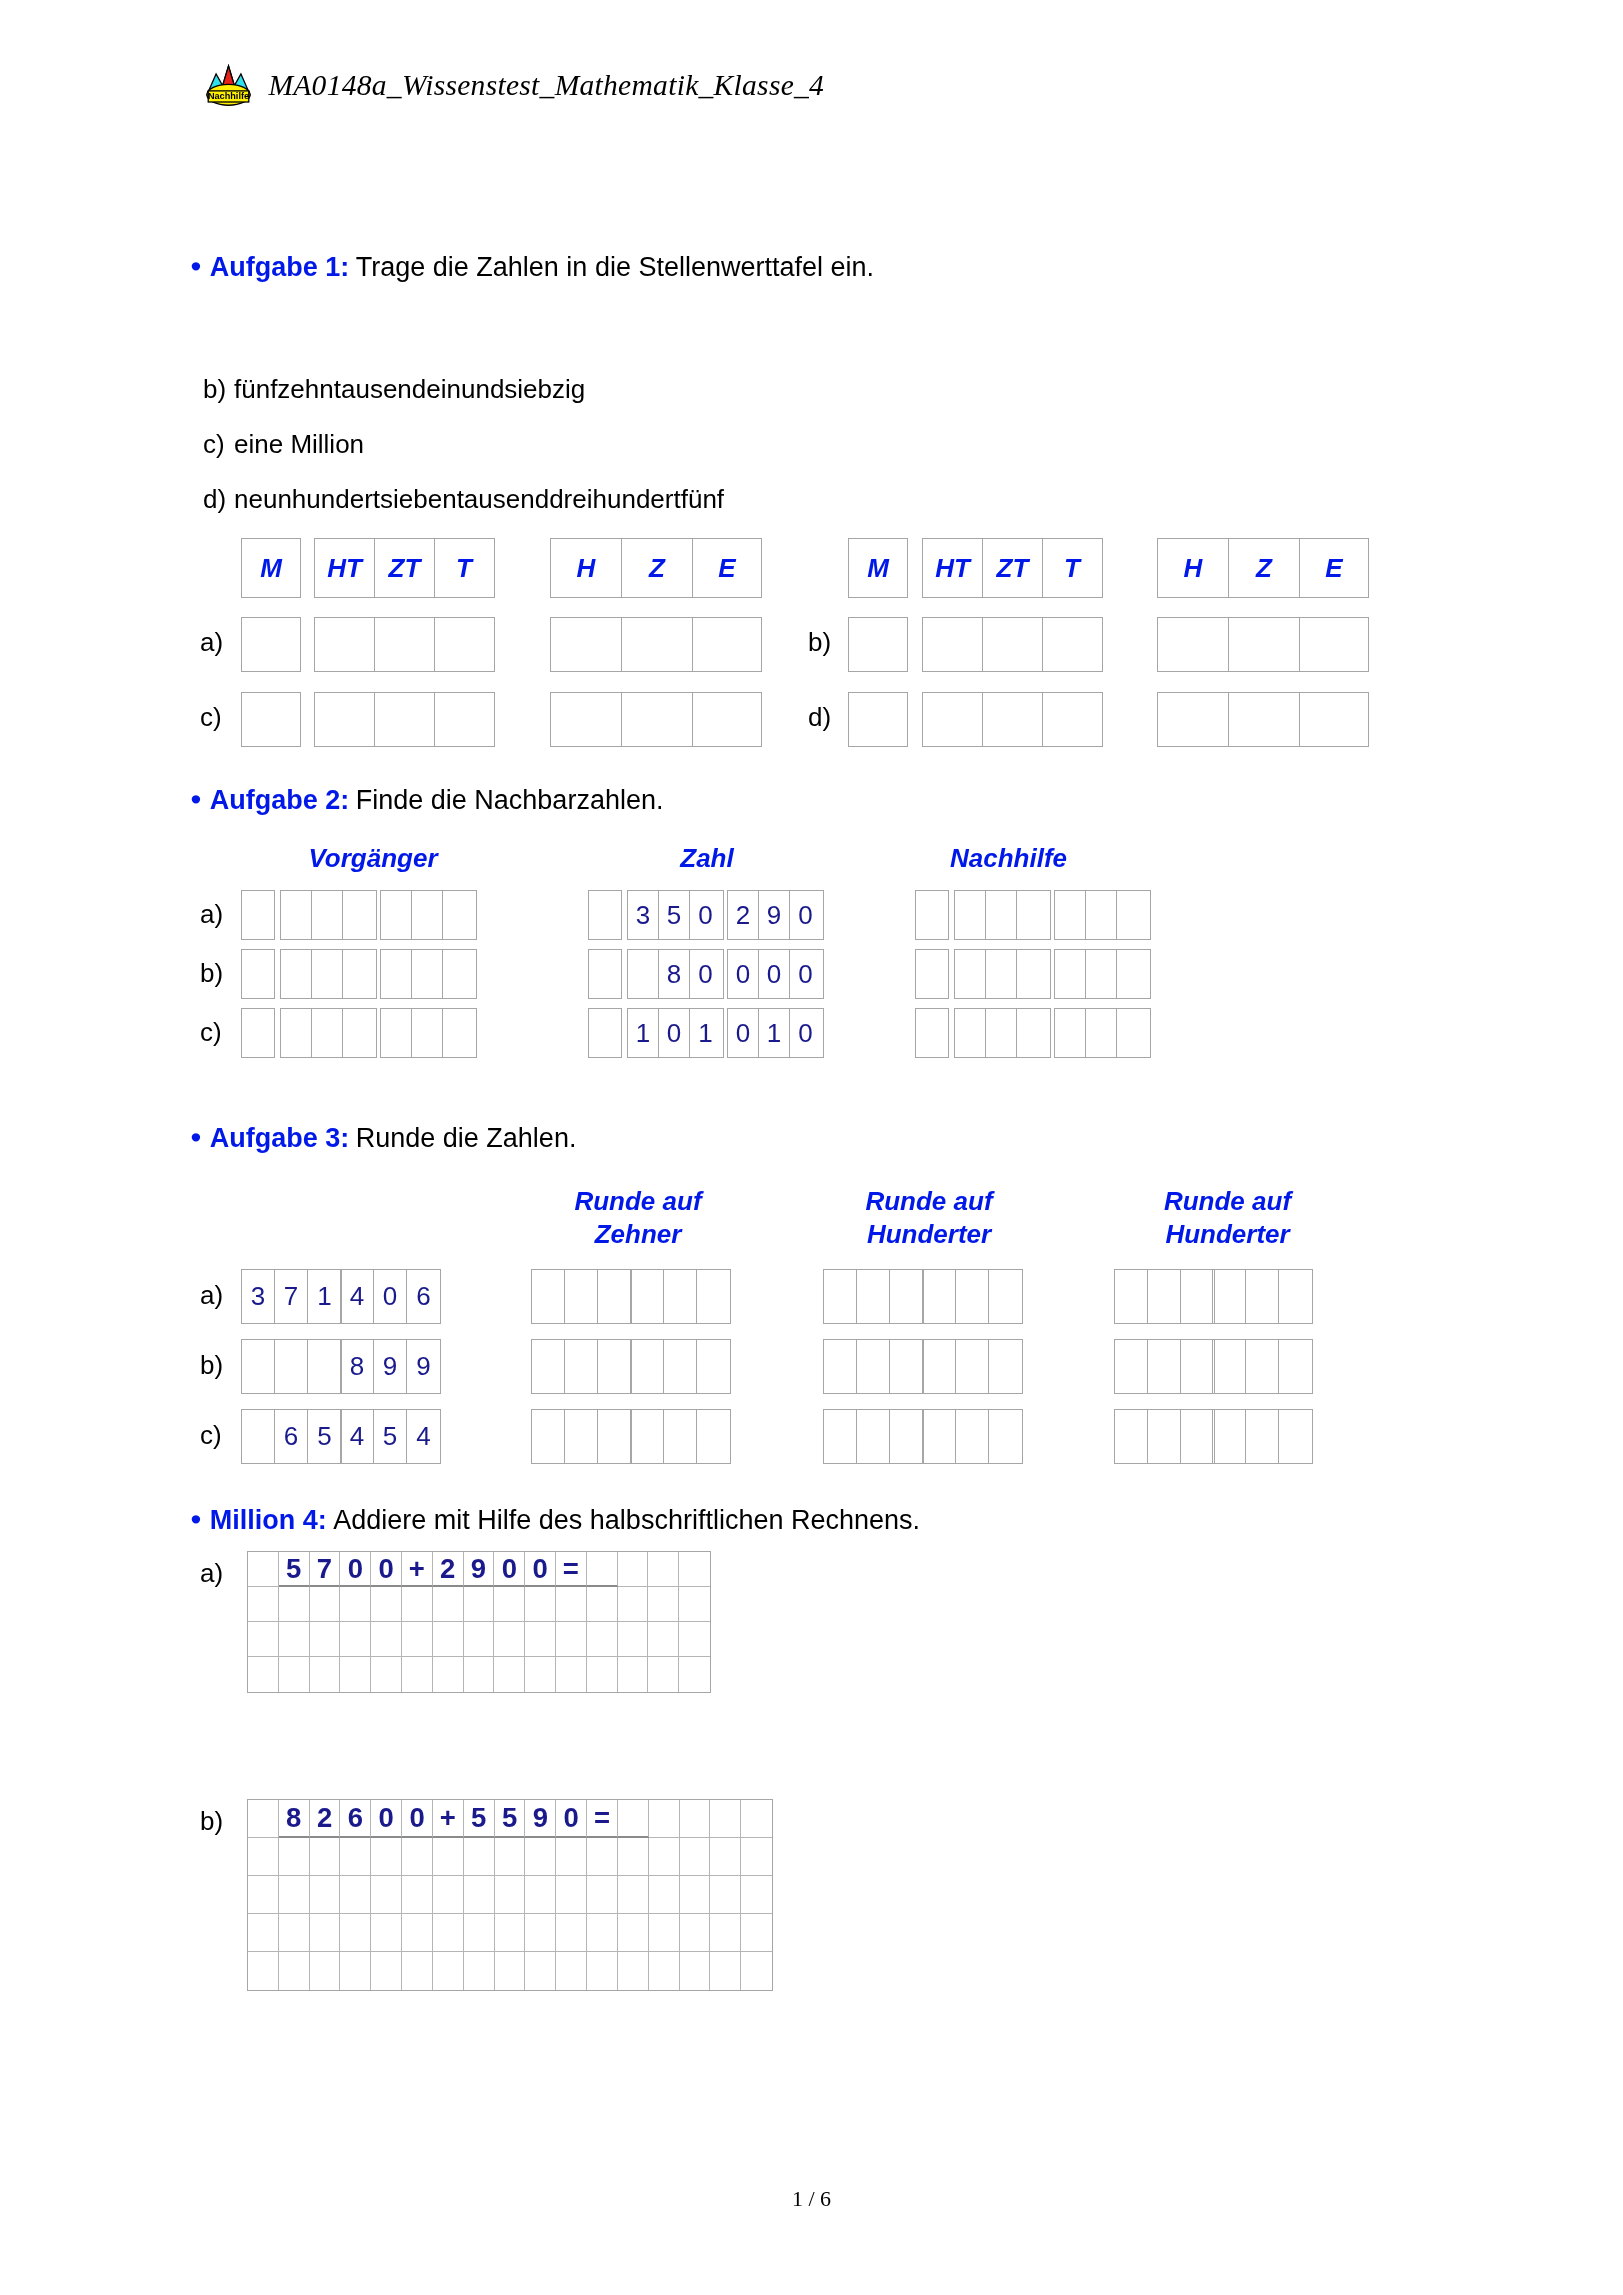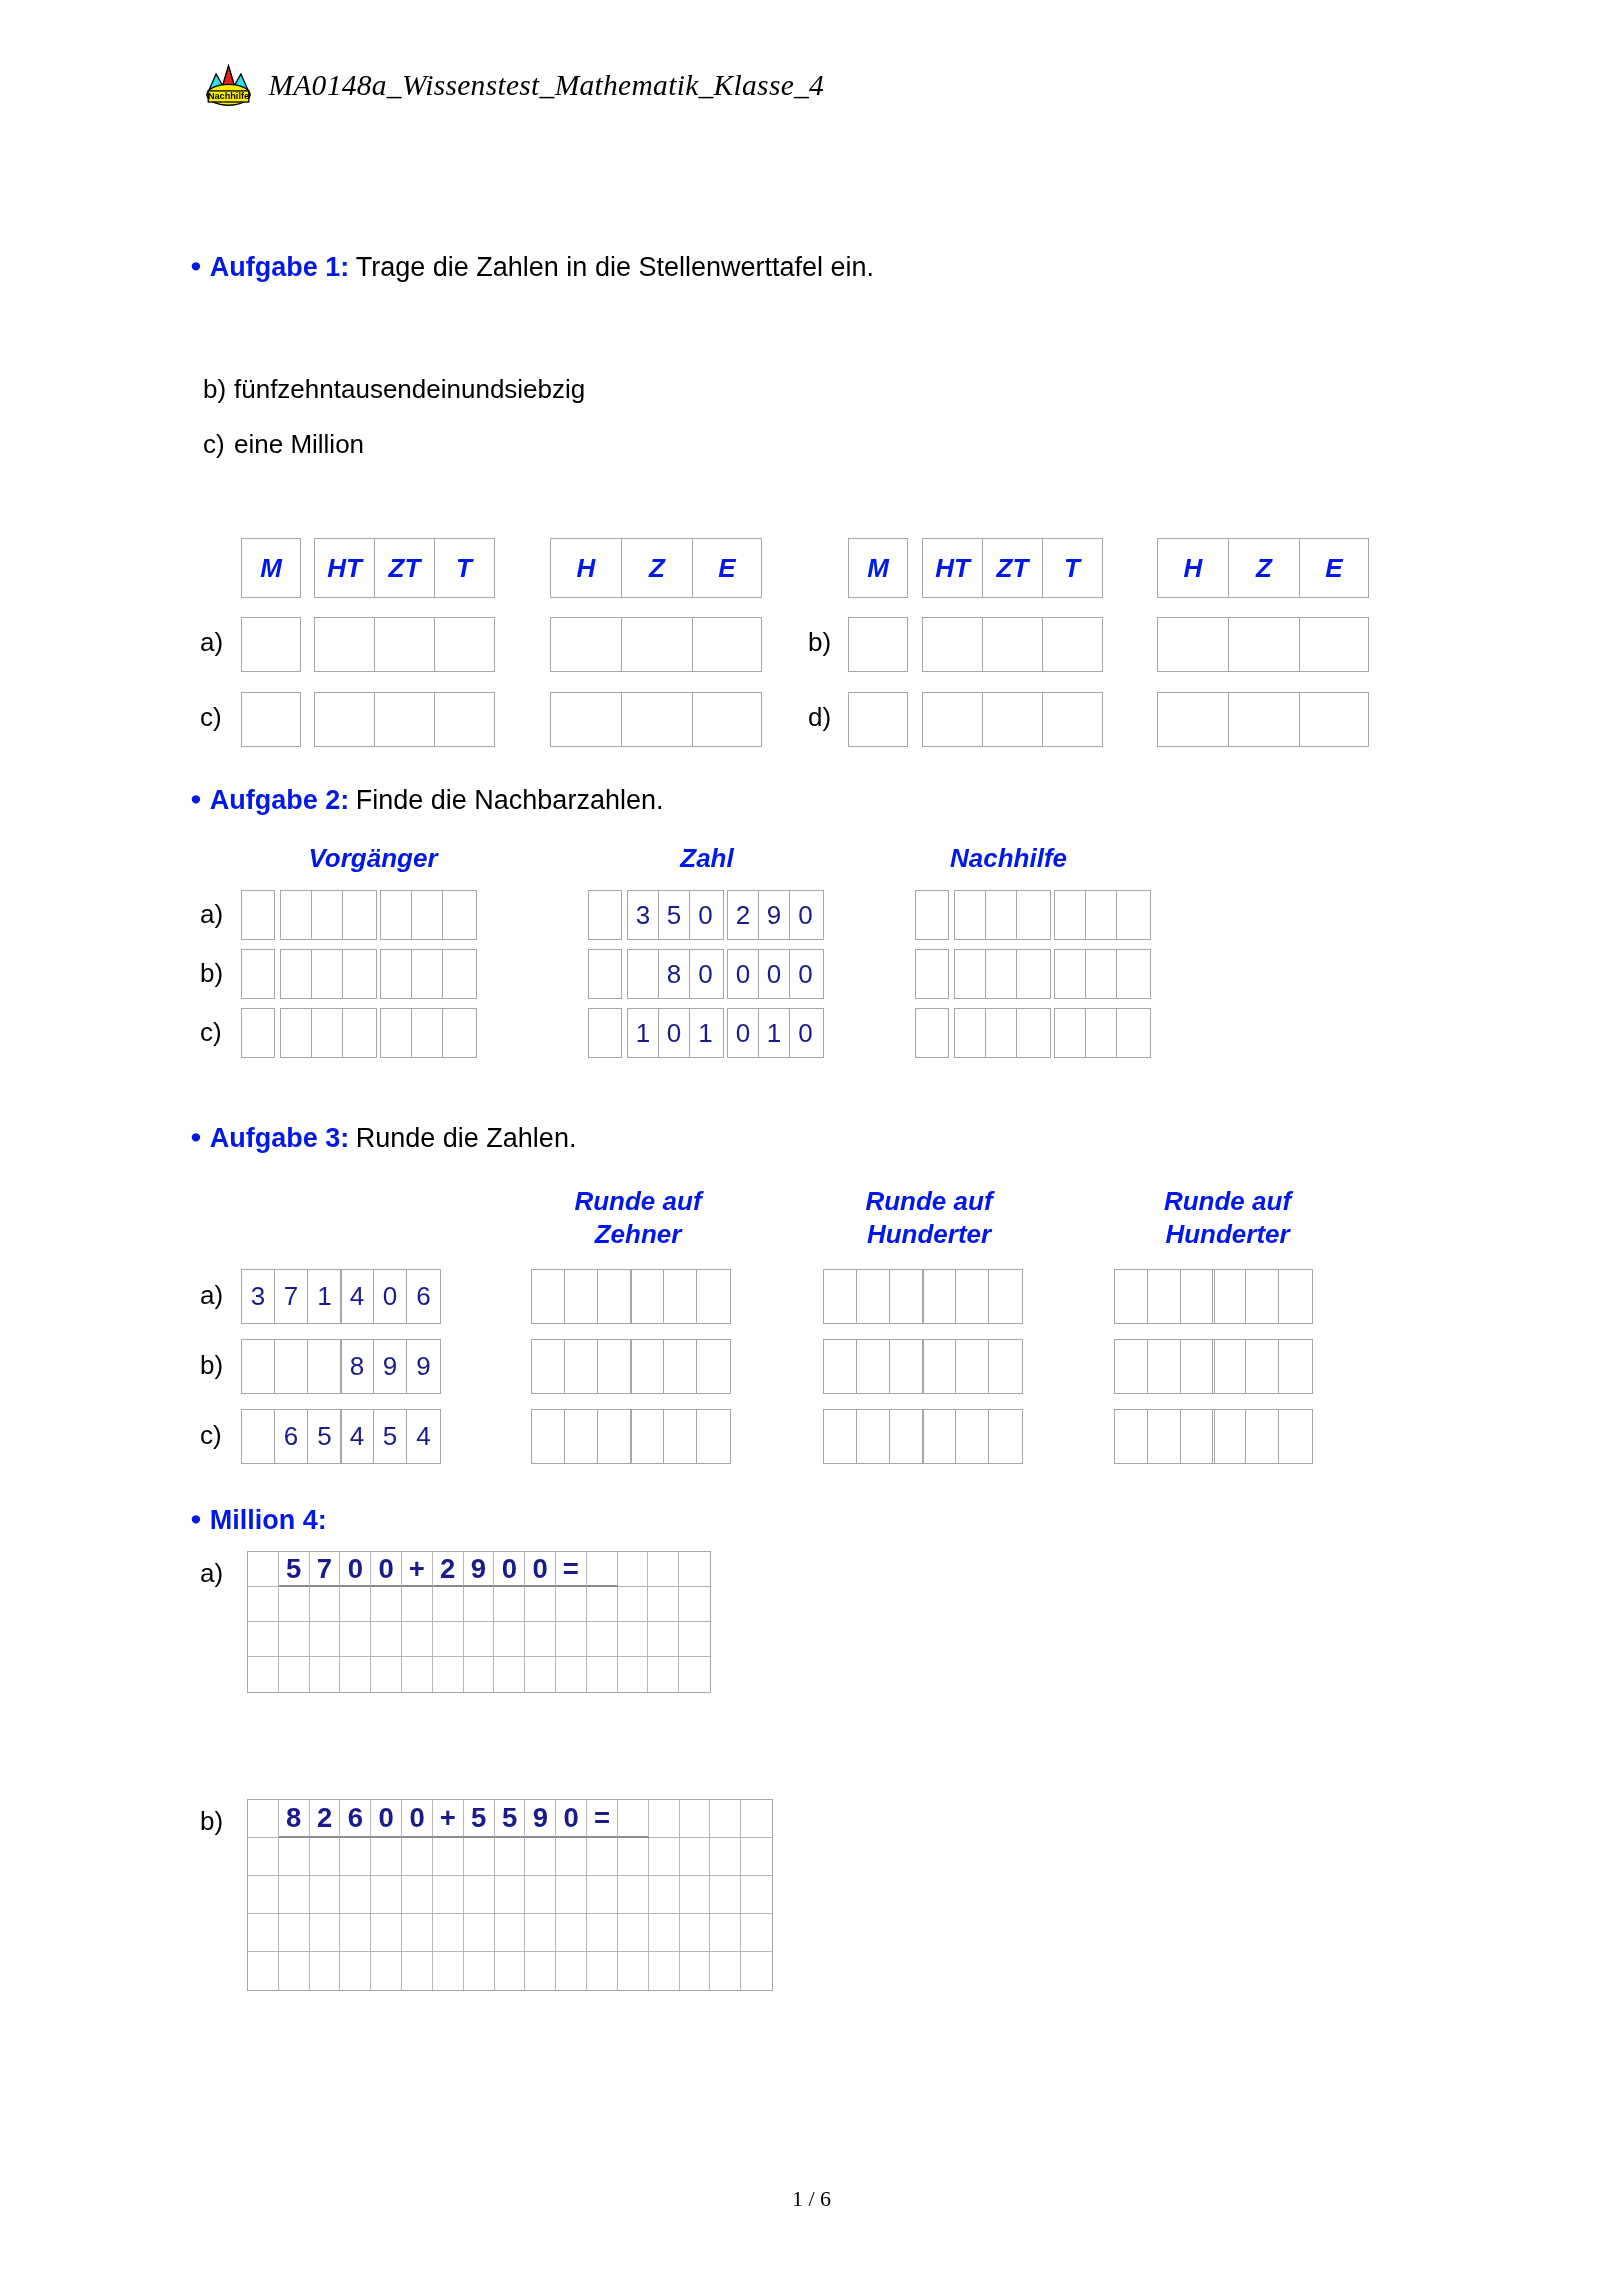--- a/index.html
+++ b/index.html
@@ -114,20 +114,23 @@
     <span class="task-lbl">Aufgabe 1:</span>
     <span>Trage die Zahlen in die Stellenwerttafel ein.</span>
   </div>
 
   <div class="item-line" style="left:203px; top:374px;">
     <span class="item-key">b)</span><span>fünfzehntausendeinundsiebzig</span>
   </div>
   <div class="item-line" style="left:203px; top:429px;">
     <span class="item-key">c)</span><span></span><span>eine Million</span>
   </div>
+  <div class="item-line" style="left:203px; top:484px;">
+    <span class="item-key">d)</span><span>neunhundertsiebentausenddreihundertfünf</span>
+  </div>
 
   <div class="grp" style="left:241px; top:538px; width:60px; height:60px;">
     <div class="cell hdr-c" style="width:58px;">M</div>
   </div>
   <div class="grp" style="left:314px; top:538px; width:181px; height:60px;">
     <div class="cell hdr-c" style="width:60px;">HT</div>
     <div class="cell hdr-c" style="width:60px;">ZT</div>
     <div class="cell hdr-c" style="width:58px;">T</div>
   </div>
   <div class="grp" style="left:550px; top:538px; width:212px; height:60px;">
@@ -484,20 +487,21 @@
       <div class="grp" style="left: 1212px; top: 1409px; height: 55px; width: 101px;">
         <div class="cell" style="width: 33px;"></div>
         <div class="cell" style="width: 33px;"></div>
         <div class="cell" style="width: 33px;"></div>
       </div>
     </div>
 
   <div class="task-line" style="left:190px; top:1505px;">
     <span class="bullet">●</span>
     <span class="task-lbl">Million 4:</span>
+    <span>Addiere mit Hilfe des halbschriftlichen Rechnens.</span>
   </div>
 
   <div id="a4-problems">
       <div class="rowlbl" style="left: 200px; top: 1558px;">a)</div>
       <div class="bigrid" style="left: 247px; top: 1551px; width: 464px;">
         <div class="r" style="height: 35px;">
           <div class="c" style="width: 31px; height: 35px;"></div>
           <div class="c uline" style="width: 31px; height: 35px;">5</div>
           <div class="c uline" style="width: 31px; height: 35px;">7</div>
           <div class="c uline" style="width: 31px; height: 35px;">0</div>

